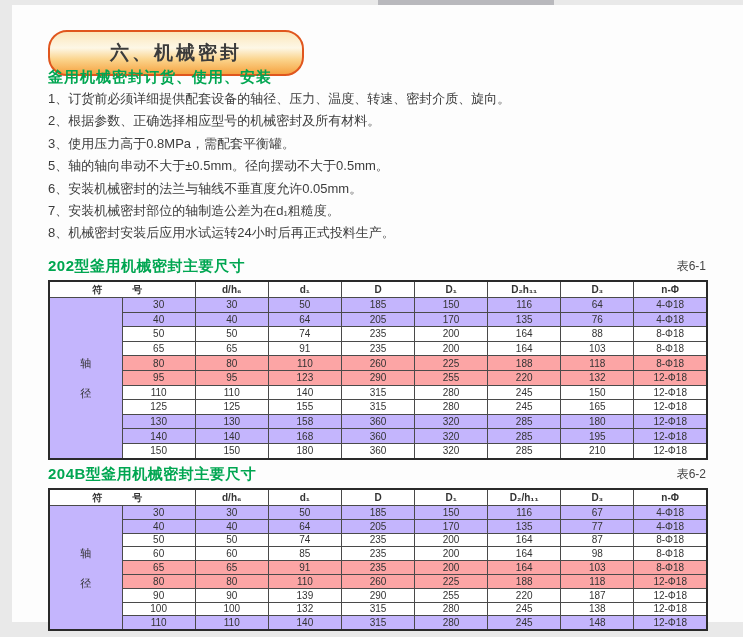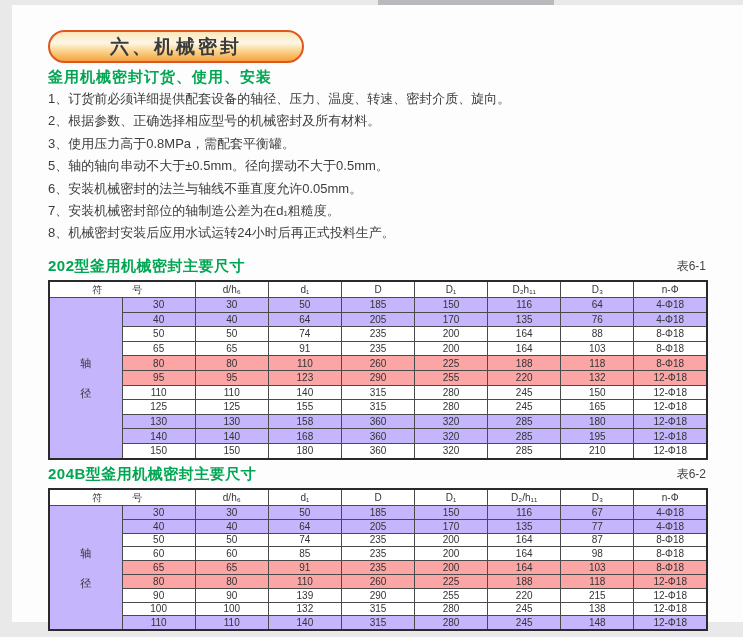--- a/index.html
+++ b/index.html
@@ -4,21 +4,21 @@
 <style>
   html,body{margin:0;padding:0;}
   body{
     width:743px;height:637px;position:relative;overflow:hidden;
     background:#e9e9e9;
     font-family:"Liberation Sans","DejaVu Sans",sans-serif;
   }
   .top-bar{position:absolute;left:378px;top:0;width:176px;height:5px;background:#b9b9bd;}
   .page{position:absolute;left:12px;top:5px;right:0;bottom:15px;background:#fdfdfd;}
   .badge{
-    position:absolute;left:48px;top:30px;width:256px;height:33px;
+    position:absolute;left:48px;top:30px;width:256px;height:46px;
     border:2px solid #e0561e;border-radius:19px;
     background:linear-gradient(180deg,#fbe6ba 0%,#fdf7e6 38%,#fbd38a 66%,#f5a342 100%);
     display:flex;align-items:center;justify-content:center;
     box-sizing:border-box;
   }
   .badge span{font-size:19px;font-weight:bold;color:#3b3b3b;letter-spacing:3px;}
   .sec-title{
     position:absolute;left:48px;top:68px;margin:0;
     font-size:15px;font-weight:bold;color:#00a651;letter-spacing:1px;
   }
@@ -43,21 +43,21 @@
     border:2px solid #2a2a2a;
     background:#fff;
   }
   .tbl1{top:280px;}
   .tbl2{top:488px;}
   table.dim-table th, table.dim-table td{
     border:1px solid #4a4a4a;
     font-size:10px;color:#333;text-align:center;vertical-align:middle;
     padding:0;overflow:hidden;white-space:nowrap;
   }
-  table.dim-table th{height:15px;font-weight:normal;background:#fff;margin-top:13px;}
+  table.dim-table th{height:15px;font-weight:bold;background:#fff;margin-top:13px;}
   .tbl1 td{height:13.6px;}
   .tbl2 td{height:12.8px;}
   td.axis-cell{background:#fff;}
   .axis-cell .ax{display:block;font-size:11px;color:#333;line-height:14px;}
   .axis-cell .ax + .ax{margin-top:16px;}
   th.corner{letter-spacing:10px;font-size:10.5px;}
   tr.salmon td{background:#c4b5fd;}
   tr.green td{background:#fca5a5;}
   tr.white td{background:#ffffff;}
 </style>
@@ -300,21 +300,21 @@
         <td>118</td>
         <td>12-Φ18</td>
       </tr>
       <tr class="white">
         <td>90</td>
         <td>90</td>
         <td>139</td>
         <td>290</td>
         <td>255</td>
         <td>220</td>
-        <td>215</td>
+        <td>187</td>
         <td>12-Φ18</td>
       </tr>
       <tr class="white">
         <td>100</td>
         <td>100</td>
         <td>132</td>
         <td>315</td>
         <td>280</td>
         <td>245</td>
         <td>138</td>

